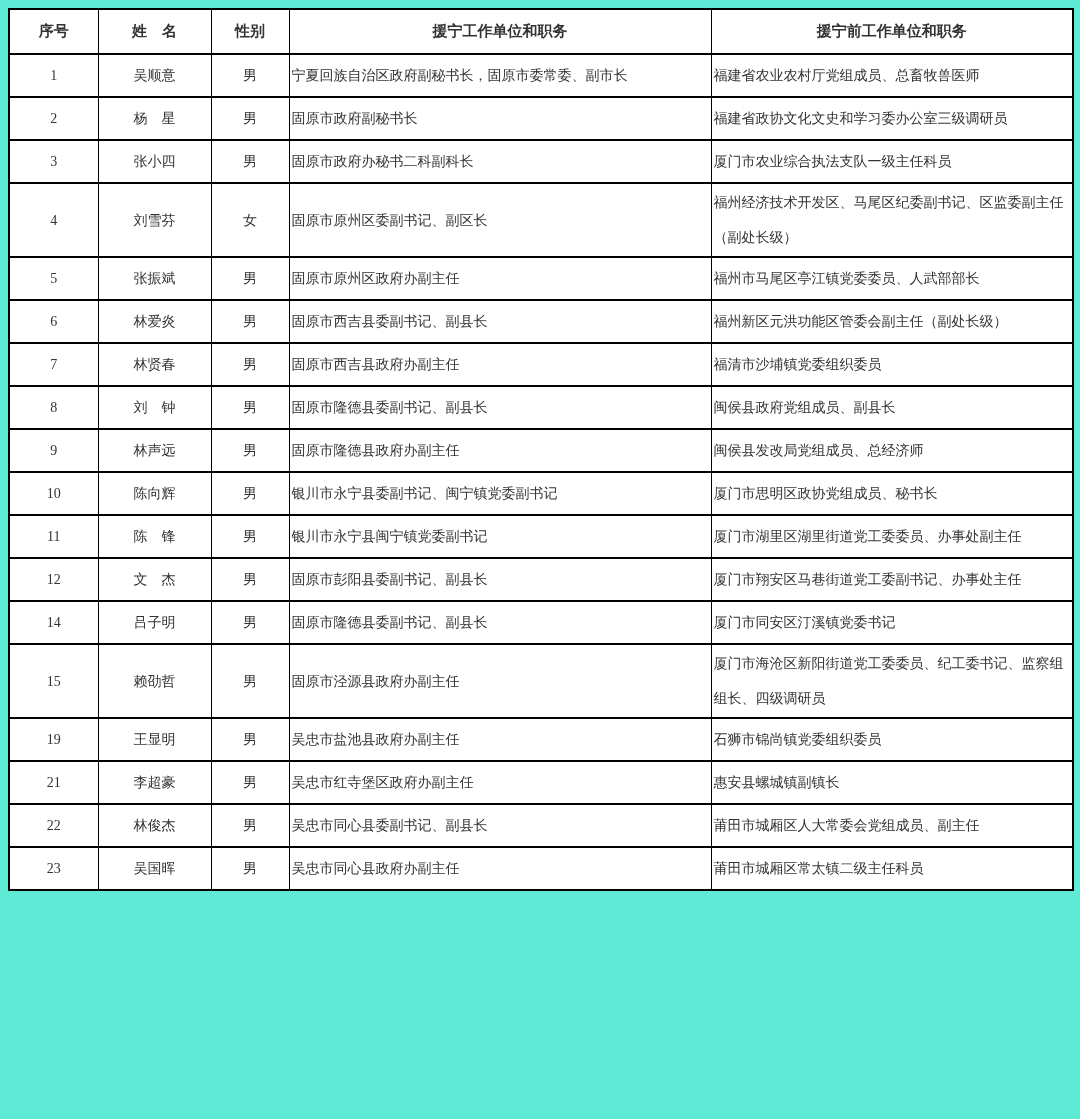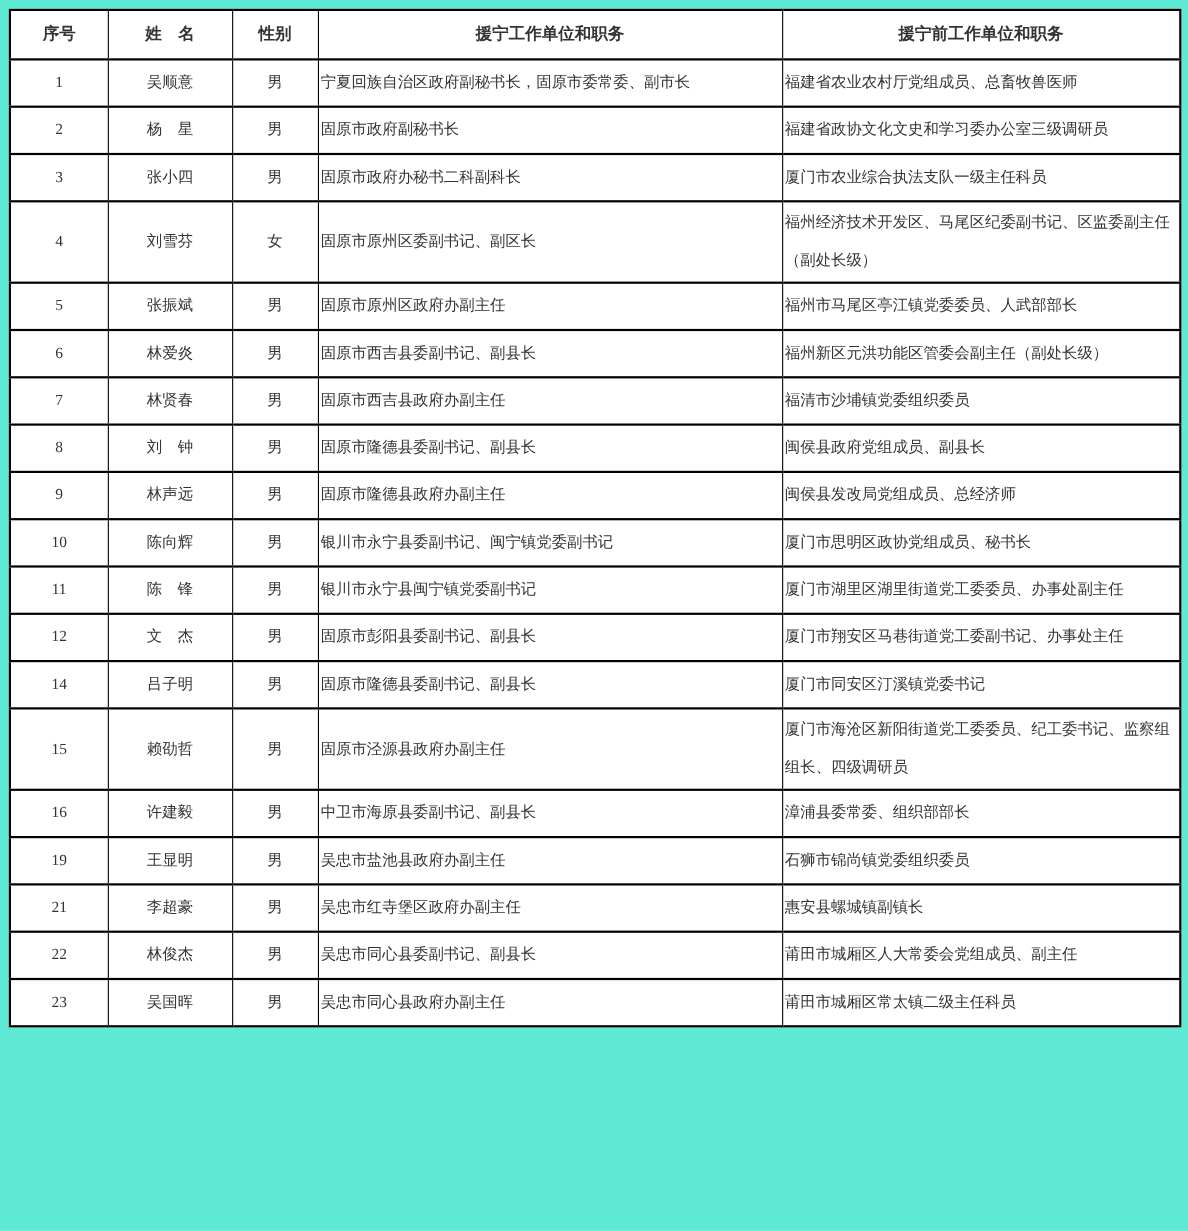--- a/index.html
+++ b/index.html
@@ -164,27 +164,20 @@
         <td class="c-left">厦门市同安区汀溪镇党委书记</td>
       </tr>
         <tr>
         <td class="c-center">15</td>
         <td class="c-center">赖劭哲</td>
         <td class="c-center">男</td>
         <td class="c-left">固原市泾源县政府办副主任</td>
         <td class="c-left">厦门市海沧区新阳街道党工委委员、纪工委书记、监察组组长、四级调研员</td>
       </tr>
         <tr>
-        <td class="c-center">16</td>
-        <td class="c-center">许建毅</td>
-        <td class="c-center">男</td>
-        <td class="c-left">中卫市海原县委副书记、副县长</td>
-        <td class="c-left">漳浦县委常委、组织部部长</td>
-      </tr>
-        <tr>
         <td class="c-center">19</td>
         <td class="c-center">王显明</td>
         <td class="c-center">男</td>
         <td class="c-left">吴忠市盐池县政府办副主任</td>
         <td class="c-left">石狮市锦尚镇党委组织委员</td>
       </tr>
         <tr>
         <td class="c-center">21</td>
         <td class="c-center">李超豪</td>
         <td class="c-center">男</td>

